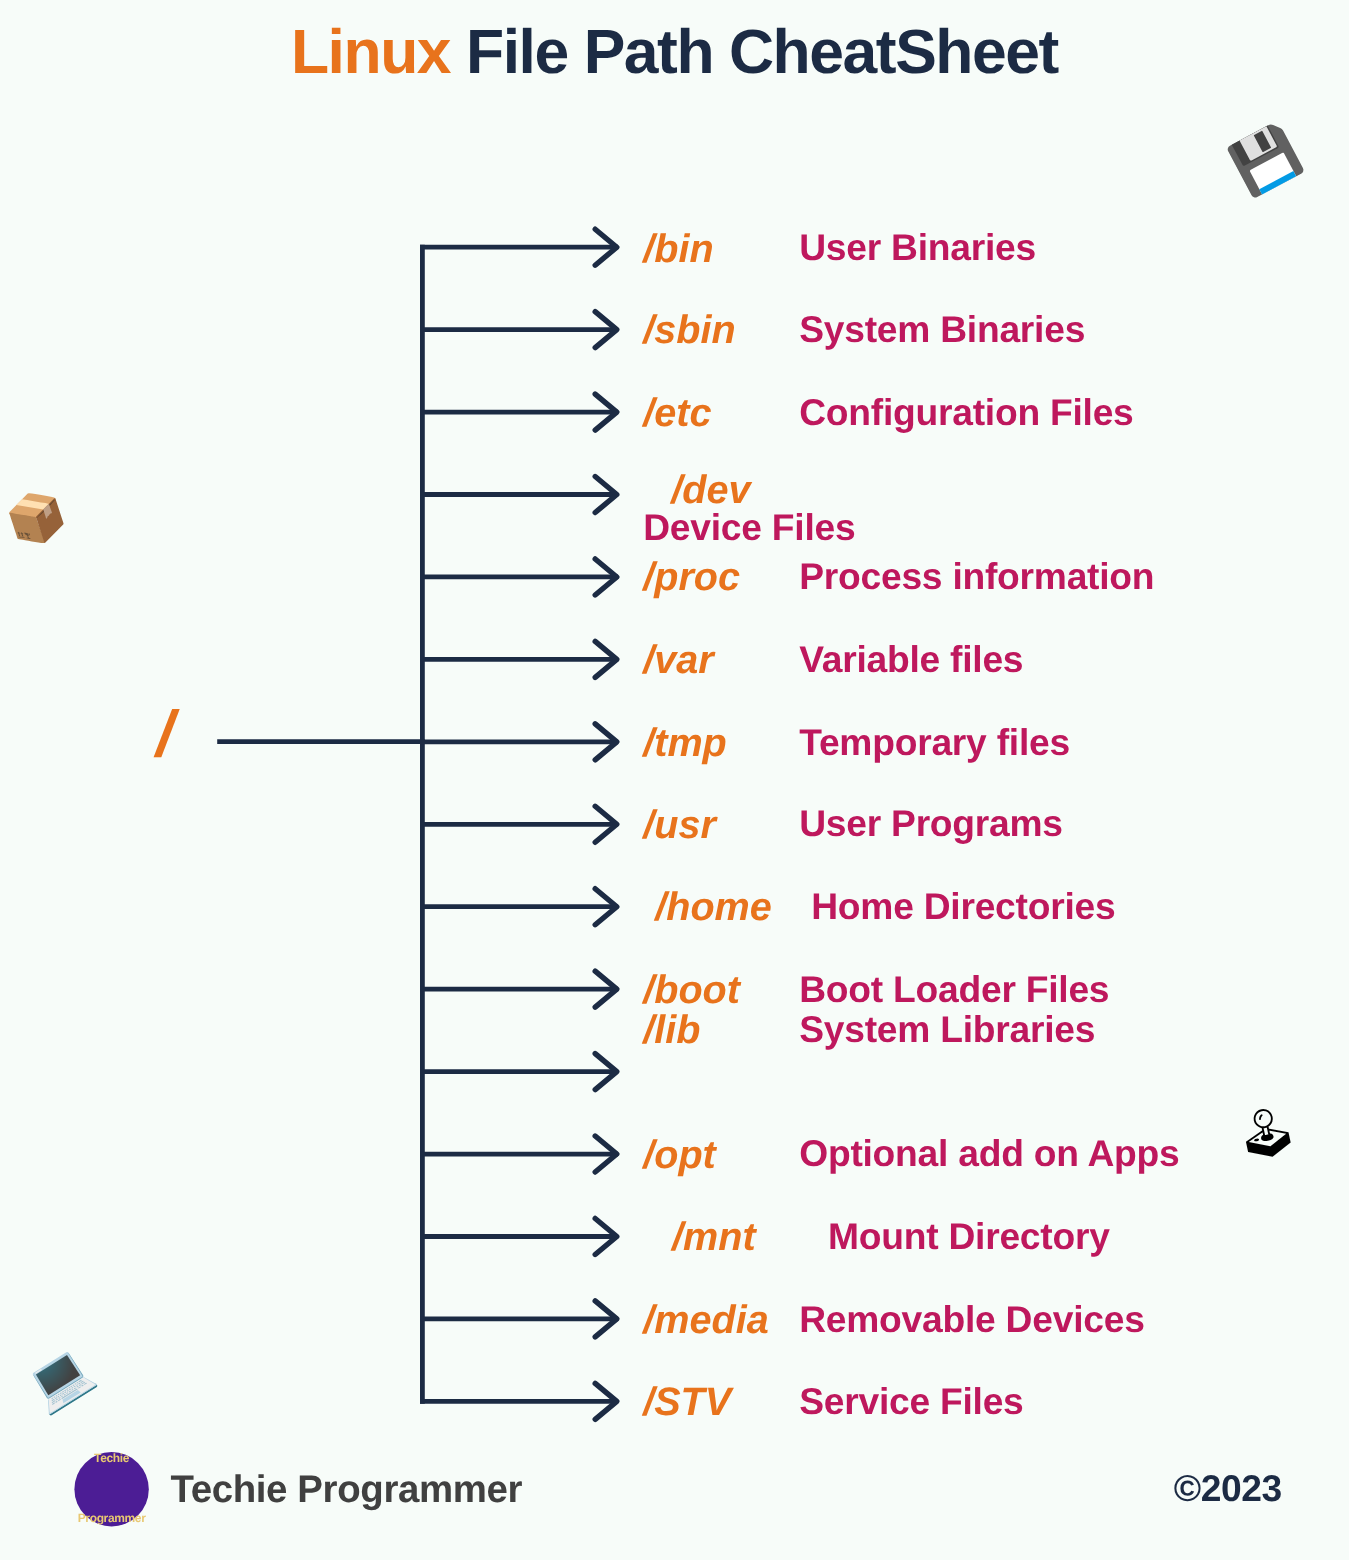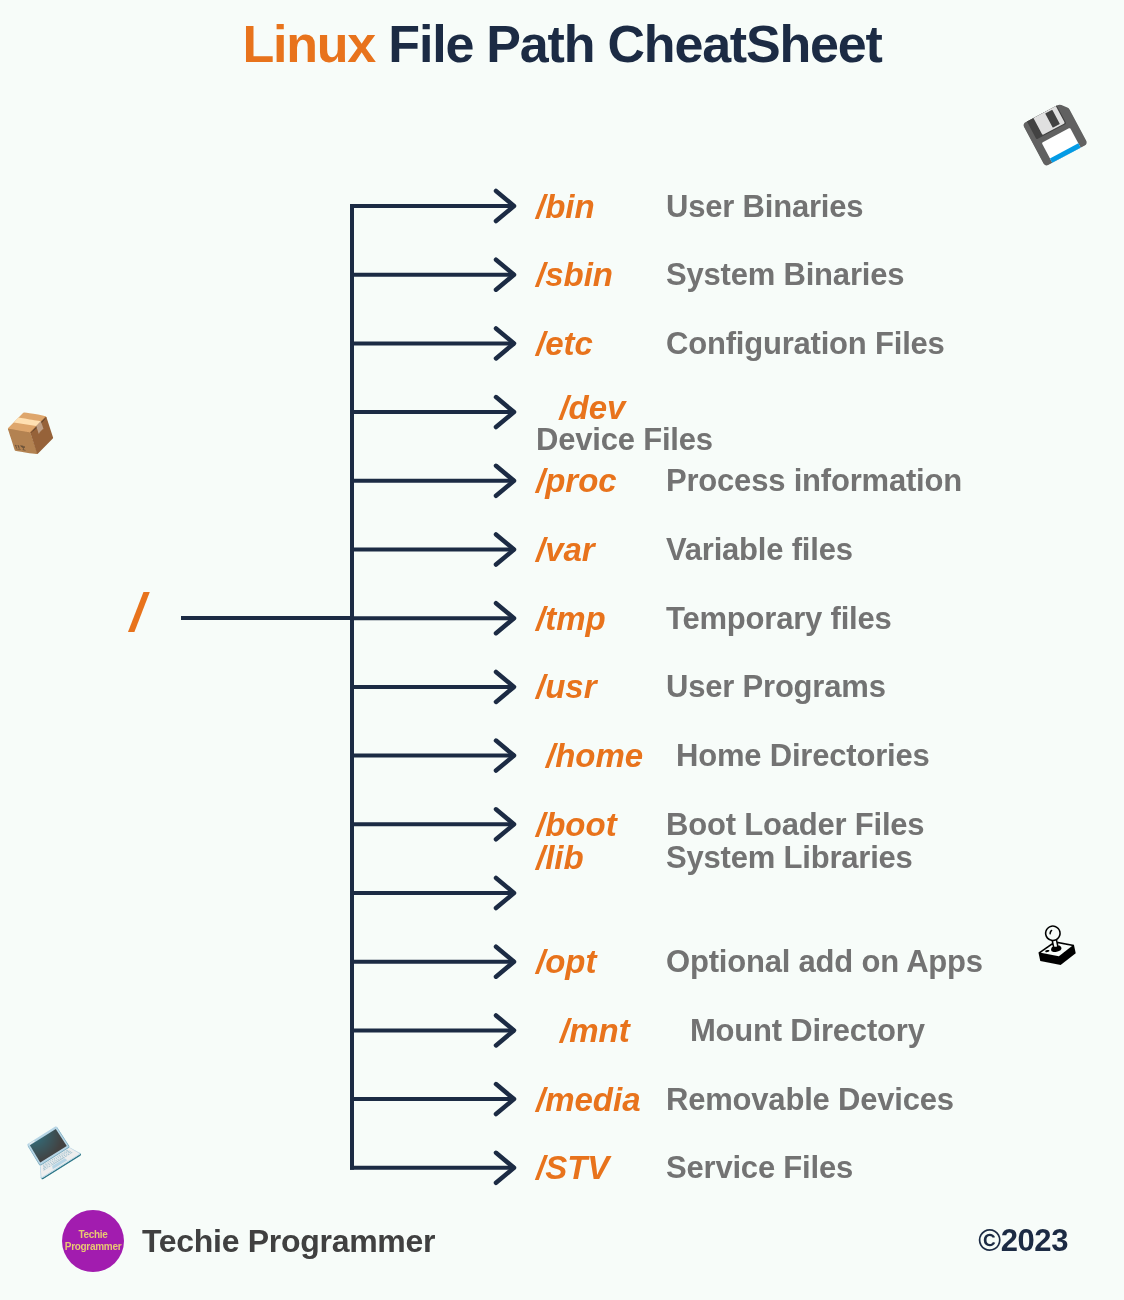--- a/index.html
+++ b/index.html
@@ -83,21 +83,21 @@
     width: 130px;
     font-size: 33px;
     font-weight: 700;
     font-style: italic;
     color: #e8731c;
     line-height: 1;
   }
   .row-desc {
     font-size: 31px;
     font-weight: 700;
-    color: #737373;
+    color: #be185d;
     line-height: 1;
     letter-spacing: -0.2px;
   }
 
   
   .sticker {
     position: absolute;
     line-height: 1;
     user-select: none;
   }
@@ -138,25 +138,25 @@
   }
   #footer-brand {
     display: flex;
     align-items: center;
     margin-left: 62px;
   }
   #brand-logo {
     width: 62px;
     height: 62px;
     border-radius: 50%;
-    background: #a21caf;
+    background: #4c1d95;
     display: flex;
     flex-direction: column;
     align-items: center;
-    justify-content: center;
+    justify-content: space-between;
     flex: none;
   }
   .brand-logo-line {
     color: #e8c872;
     font-size: 10px;
     font-weight: 700;
     line-height: 12px;
     letter-spacing: -0.3px;
   }
   #brand-name {

